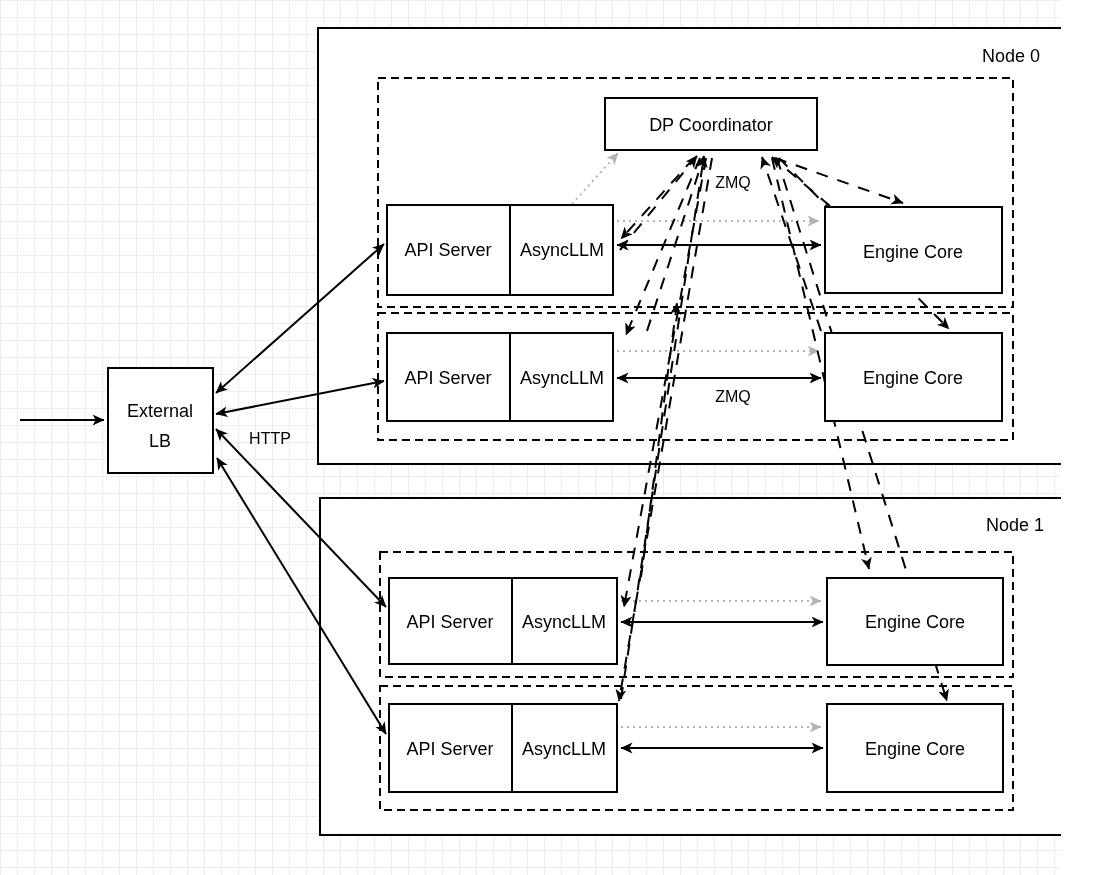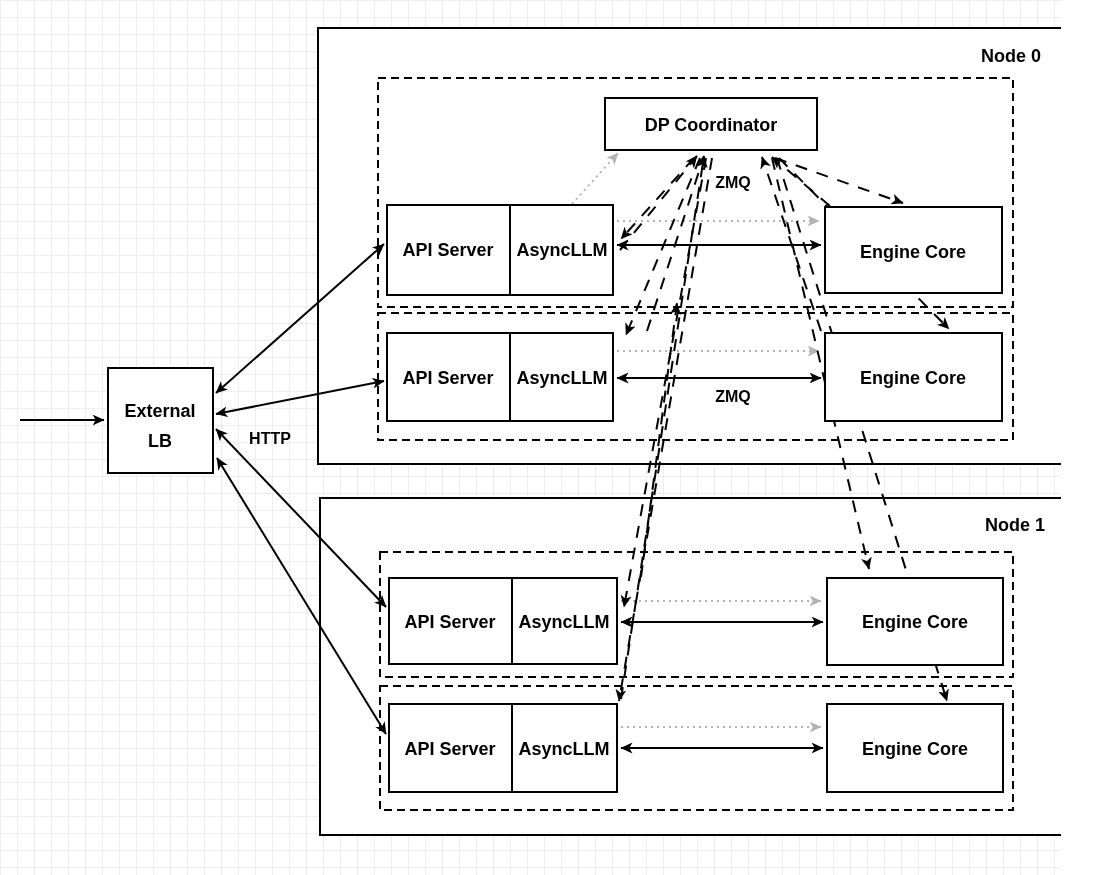--- a/index.html
+++ b/index.html
@@ -5,21 +5,20 @@
   html,body{margin:0;padding:0;}
   .canvas{
     position:relative;
     width:1061px;height:875px;
     background-color:#ffffff;
     background-image:
       linear-gradient(to right, #ededed 1px, transparent 1px),
       linear-gradient(to bottom, #ededed 1px, transparent 1px);
     background-size:17px 17px;
     overflow:hidden;
-    font-weight:bold;
   }
   svg{position:absolute;left:0;top:0;}
   svg text{
     font-family:"Liberation Sans", sans-serif;
     fill:#000000;
   }
   .box-label{font-size:18px;}
   .edge-label{font-size:16px;}
   .node-rect{fill:#ffffff;stroke:#000000;stroke-width:2;}
   .group-rect{fill:none;stroke:#000000;stroke-width:2;stroke-dasharray:8 5;}

